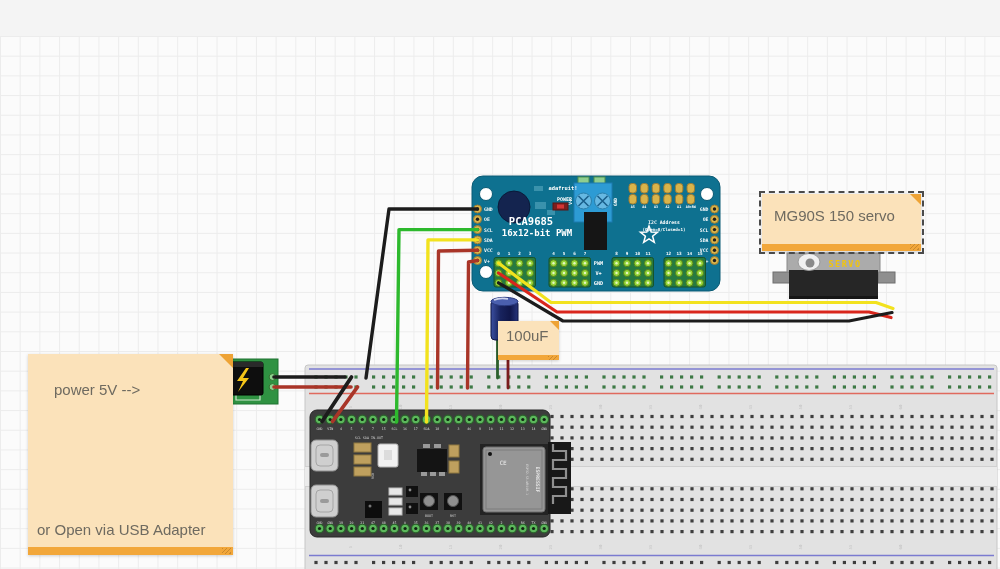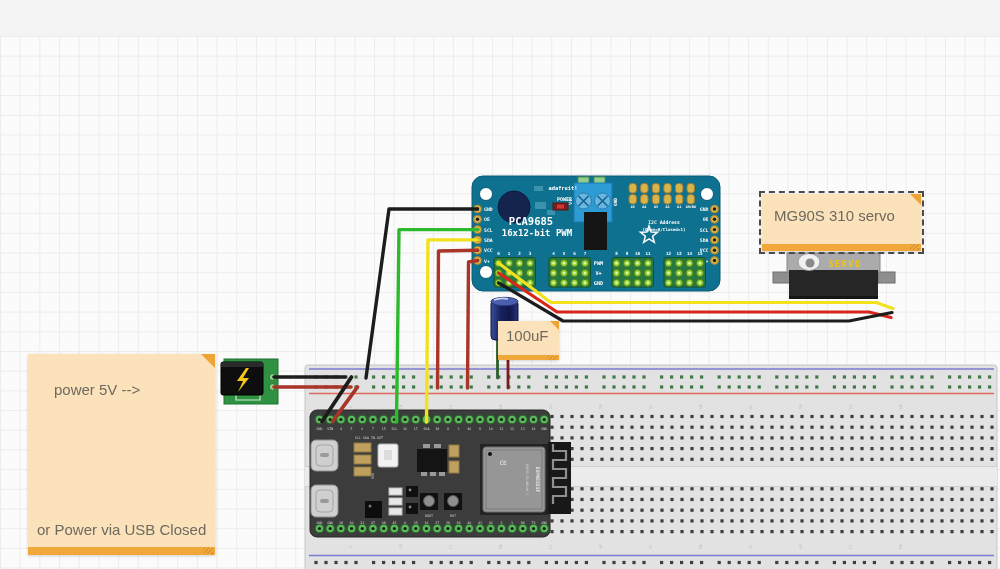--- a/index.html
+++ b/index.html
@@ -1452,34 +1452,34 @@
     <polyline points="274,341 345,341" stroke="#1c1c1c" stroke-width="3.6"></polyline>
     <polyline points="274,351 351,351" stroke="#a93528" stroke-width="3.6"></polyline>
     <polyline points="351.5,341 322,385.5" stroke="#1c1c1c" stroke-width="3.8"></polyline>
     <polyline points="357.5,351 332.5,385.5" stroke="#a93528" stroke-width="3.8"></polyline>
     <polyline points="498.5,227 551,266.5 876,266.5 893,272.5" stroke="#f2e21e" stroke-width="3.2"></polyline>
     <polyline points="498.5,237 557,276 869,276 891,281.5" stroke="#d9261c" stroke-width="3.2"></polyline>
     <polyline points="498.5,246.8 563,285 849,285 892,276.5" stroke="#1c1c1c" stroke-width="3.2"></polyline>
   </g>
 </svg>
 
-<div class="note" style="left:28px;top:318px;width:187px;height:201px">
+<div class="note" style="left:28px;top:318px;width:205px;height:201px">
   <div class="fold"></div>
   <div class="abs" style="left:26px;top:27px">power 5V --&gt;</div>
   <div class="abs" style="left:9px;bottom:16px;line-height:1.3">
-    <div>or Power via USB Closed</div>
+    <div>or Open via USB Adapter</div>
   </div>
   <div class="bar">
         <div class="grip"></div>
       </div>
 </div>
 
 <div class="note selected" style="left:762px;top:158px;width:159px;height:57px">
   <div class="fold" style="border-top-width:11px;border-left-width:11px"></div>
-  <div class="abs" style="left:12px;top:13px">MG90S 310 servo</div>
+  <div class="abs" style="left:12px;top:13px">MG90S 150 servo</div>
   <div class="bar" style="height:7px">
         <div class="grip"></div>
       </div>
 </div>
 
 <div class="note" style="left:498px;top:285px;width:61px;height:39px">
   <div class="fold" style="border-top-width:9px;border-left-width:9px"></div>
   <div class="abs" style="left:8px;top:6px">100uF</div>
   <div class="bar" style="height:5px">
         <div class="grip" style="bottom:0;height:4px"></div>

